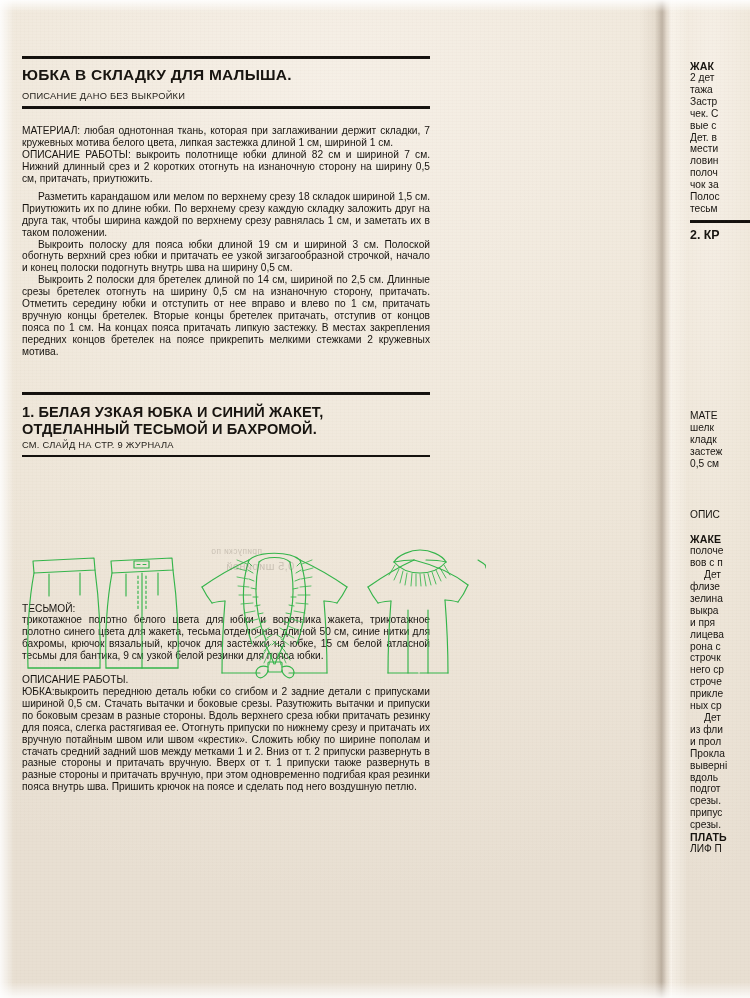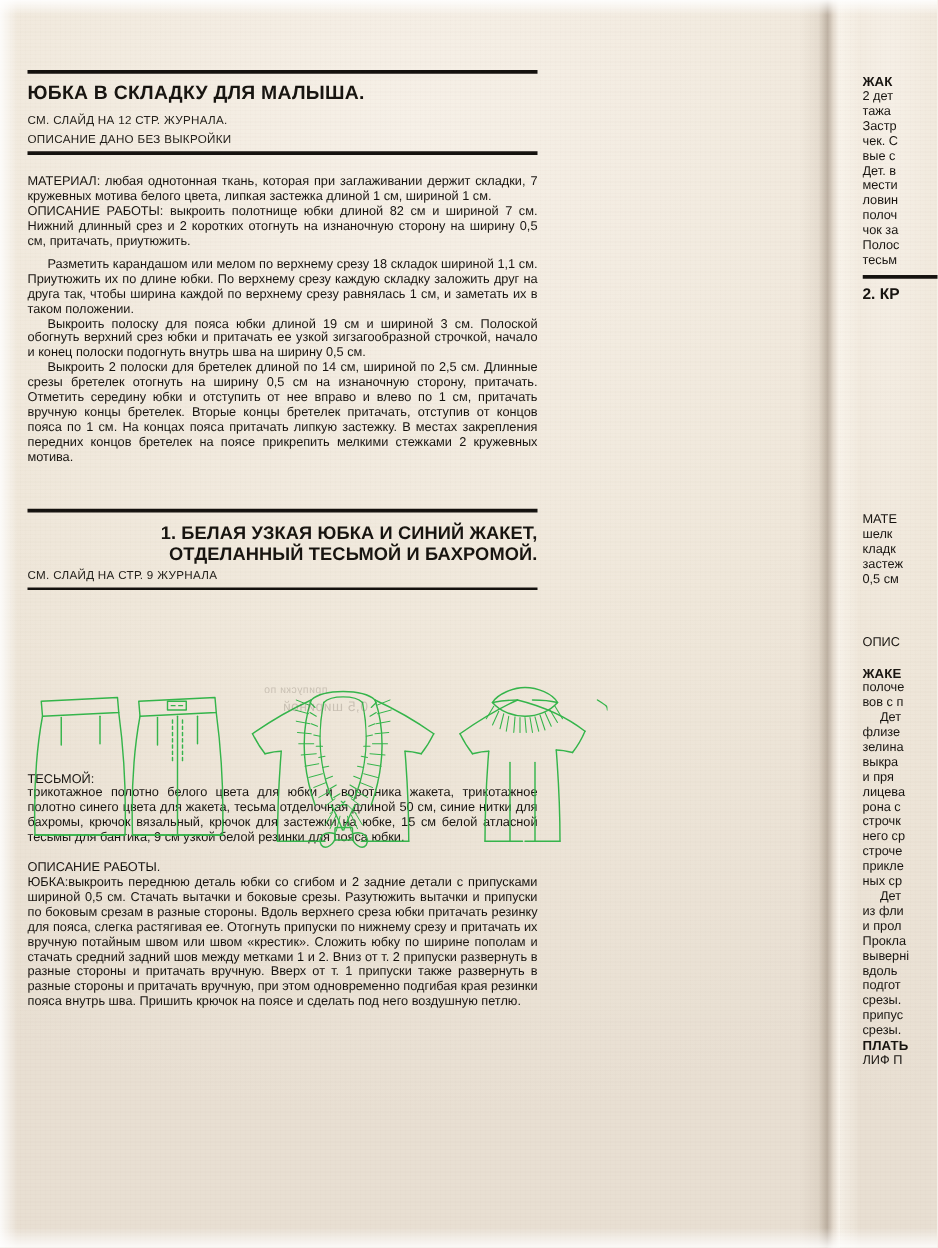--- a/index.html
+++ b/index.html
@@ -66,21 +66,21 @@
     margin:0;
   }
   .rule-thin{border-top:2px solid #14110e;}
 
   h1.headline{
     font-size:15.5px;font-weight:bold;letter-spacing:.2px;
     margin:7px 0 8px 0;color:#16130f;line-height:1.12;
   }
   h2.headline2{
     font-size:14.6px;font-weight:bold;letter-spacing:.1px;
-    margin:9px 0 2px 0;color:#16130f;line-height:1.13;text-align:right;
+    margin:9px 0 2px 0;color:#16130f;line-height:1.13;
   }
   .subline{
     font-size:9.3px;letter-spacing:.25px;color:#23201b;margin:0 0 5px 0;
   }
   p.body{
     font-size:10.2px;line-height:11.9px;color:#16130f;
     margin:0;text-align:justify;
   }
   p.body.ind{text-indent:16px;}
   b.lead{font-weight:normal;}
@@ -118,31 +118,30 @@
   <div class="page" id="page-left"></div>
   <div class="page" id="page-right"></div>
   <div id="gutter"></div>
 
   <div id="col-left">
 
     <div style="height:56px"></div>
     <div class="rule"></div>
 
     <h1 class="headline">ЮБКА В СКЛАДКУ ДЛЯ МАЛЫША.</h1>
-    <p class="subline">СМ. СЛАЙД НА 12 СТР. ЖУРНАЛА.</p>
     <p class="subline">ОПИСАНИЕ ДАНО БЕЗ ВЫКРОЙКИ</p>
 
     <div class="rule"></div>
 
     <div class="sp16"></div>
 
     <p class="body">МАТЕРИАЛ: любая однотонная ткань, которая при заглаживании держит складки, 7 кружевных мотива белого цвета, липкая застежка длиной 1 см, шириной 1 см.</p>
     <p class="body">ОПИСАНИЕ РАБОТЫ: выкроить полотнище юбки длиной 82 см и шириной 7 см. Нижний длинный срез и 2 коротких отогнуть на изнаночную сторону на ширину 0,5 см, притачать, приутюжить.</p>
     <div class="sp6"></div>
-    <p class="body ind">Разметить карандашом или мелом по верхнему срезу 18 складок шириной 1,1 см. Приутюжить их по длине юбки. По верхнему срезу каждую складку заложить друг на друга так, чтобы ширина каждой по верхнему срезу равнялась 1 см, и заметать их в таком положении.</p>
+    <p class="body ind">Разметить карандашом или мелом по верхнему срезу 18 складок шириной 1,5 см. Приутюжить их по длине юбки. По верхнему срезу каждую складку заложить друг на друга так, чтобы ширина каждой по верхнему срезу равнялась 1 см, и заметать их в таком положении.</p>
     <p class="body ind">Выкроить полоску для пояса юбки длиной 19 см и шириной 3 см. Полоской обогнуть верхний срез юбки и притачать ее узкой зигзагообразной строчкой, начало и конец полоски подогнуть внутрь шва на ширину 0,5 см.</p>
     <p class="body ind">Выкроить 2 полоски для бретелек длиной по 14 см, шириной по 2,5 см. Длинные срезы бретелек отогнуть на ширину 0,5 см на изнаночную сторону, притачать. Отметить середину юбки и отступить от нее вправо и влево по 1 см, притачать вручную концы бретелек. Вторые концы бретелек притачать, отступив от концов пояса по 1 см. На концах пояса притачать липкую застежку. В местах закрепления передних концов бретелек на поясе прикрепить мелкими стежками 2 кружевных мотива.</p>
 
     <div style="height:34px"></div>
     <div class="rule"></div>
 
     <h2 class="headline2">1. БЕЛАЯ УЗКАЯ ЮБКА И СИНИЙ ЖАКЕТ,</h2>
     <h2 class="headline2" style="margin-top:-1px">ОТДЕЛАННЫЙ ТЕСЬМОЙ И БАХРОМОЙ.</h2>
     <p class="subline">СМ. СЛАЙД НА СТР. 9 ЖУРНАЛА</p>
 

